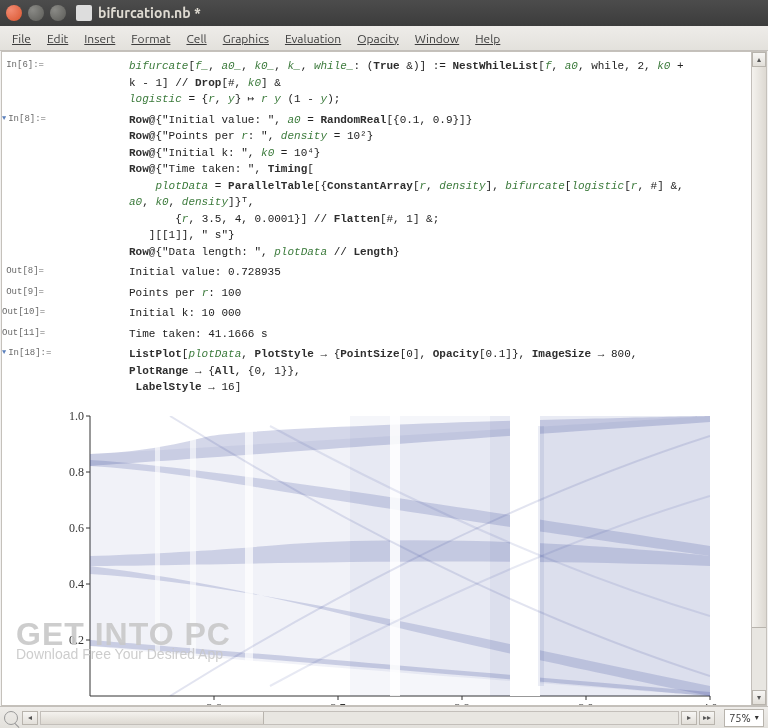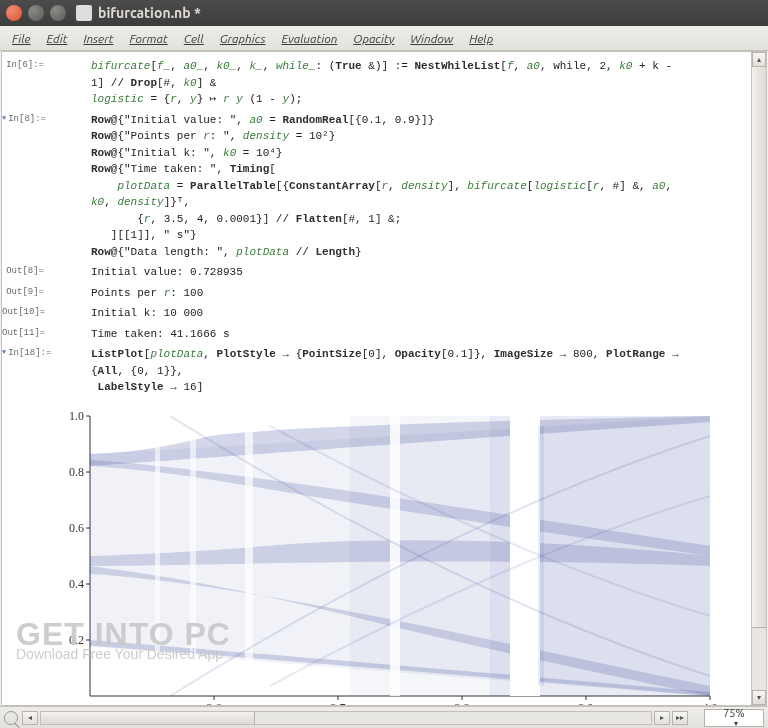--- a/index.html
+++ b/index.html
@@ -4,41 +4,41 @@
 <style>
 * { margin: 0; padding: 0; box-sizing: border-box; }
 body { font-family: "Ubuntu", "Liberation Sans", sans-serif; font-size: 12px; background: #f2f1f0; width: 768px; height: 728px; overflow: hidden; display: flex; flex-direction: column; }
 .titlebar { background: linear-gradient(#4c4c4c, #3c3c3c); height: 26px; display: flex; align-items: center; padding: 0 6px; color: #dfdbd2; font-weight: bold; font-size: 14px; }
 .win-btn { width: 16px; height: 16px; border-radius: 8px; margin-right: 6px; display: inline-block; }
 .win-close { background: radial-gradient(circle at 30% 30%, #f28b72, #d9552f); }
 .win-min { background: radial-gradient(circle at 30% 30%, #8a8a86, #5b5b57); }
 .win-max { background: radial-gradient(circle at 30% 30%, #8a8a86, #5b5b57); }
 .titlebar .doc-icon { width: 16px; height: 16px; background: #ddd; margin: 0 6px 0 4px; border-radius: 2px; display: inline-block; }
 .menubar { background: linear-gradient(#eeece9, #e3e1dc); border-bottom: 1px solid #c3bfba; height: 25px; display: flex; align-items: center; padding: 0 4px; }
-.menubar .menu-item { padding: 3px 8px; color: #3c3c3c; text-decoration: underline; text-decoration-color: transparent; font-style: italic; }
+.menubar .menu-item { padding: 3px 8px; color: #3c3c3c; text-decoration: underline; text-decoration-color: transparent; }
 .menubar .menu-item .u { text-decoration: underline; }
 .content { flex: 1; background: #fff; overflow: auto; position: relative; border: 1px solid #c5c1bb; margin: 0 1px; }
 .notebook { padding: 6px 4px 6px 0; font-family: "Courier New", monospace; font-size: 11px; color: #222; line-height: 1.5; }
 .cell { display: flex; margin-bottom: 4px; gap: 43px; }
 .cell-label { width: 46px; text-align: right; color: #6a6a6a; font-size: 9px; padding-right: 4px; padding-top: 1px; flex-shrink: 0; }
-.cell-body { flex: 1; padding-right: 18px; }
+.cell-body { flex: 1; padding-right: 18px; margin-left: 38px; }
 .cell-body .code { white-space: pre-wrap; word-break: break-word; }
 .kw { color: #2e2e2e; font-weight: bold; }
 .sym { color: #3b7a3b; font-style: italic; }
 .cell-bracket { width: 6px; border-right: 1px solid #888; border-top: 1px solid #888; border-bottom: 1px solid #888; margin-left: 4px; flex-shrink: 0; }
 .toggle { color: #5a7fbb; font-size: 7px; margin-right: 2px; vertical-align: 1px; }
 .plot { margin-left: 50px; margin-top: 4px; }
 .status { background: linear-gradient(#eeece9, #e3e1dc); border-top: 1px solid #c3bfba; height: 22px; display: flex; align-items: center; padding: 0 4px; }
 .status .find-icon { width: 14px; height: 14px; border: 1px solid #999; border-radius: 7px; margin-right: 4px; position: relative; }
 .status .find-icon::after { content:''; position:absolute; width:6px; height:1px; background:#999; bottom:-2px; right:-3px; transform:rotate(45deg);}
 .hscroll { flex:1; display:flex; align-items:center; gap:2px; }
 .sc-btn { width:16px; height:14px; background:linear-gradient(#f7f6f4,#e2dfd9); border:1px solid #b8b4ad; display:flex; align-items:center;justify-content:center; font-size:8px; color:#555;}
 .sc-track { flex:1; height:14px; background:#e8e6e1; border:1px solid #c3bfba; position:relative;}
 .sc-thumb { position:absolute; left:0; width:35%; height:100%; background:linear-gradient(#f4f2ee,#ddd9d2); border-right:1px solid #b8b4ad;}
-.zoom { width:60px; height:18px; background:#fff; border:1px solid #b8b4ad; text-align:center; display:flex; align-items:center; justify-content:center; margin-left:16px; font-size:11px; color:#333;flex-direction:column;}
+.zoom { width:40px; height:18px; background:#fff; border:1px solid #b8b4ad; text-align:center; display:flex; align-items:center; justify-content:center; margin-left:9px; font-size:11px; color:#333;}
 .vscroll { position:absolute; right:0; top:0; bottom:0; width:15px; background:#e8e6e1; border-left:1px solid #c3bfba; display:flex; flex-direction:column;}
 .vscroll .sc-btn { width:14px; height:15px;}
 .vscroll .sc-track-v { flex:1; position:relative; background:#e8e6e1;}
 .vscroll .sc-thumb-v { position:absolute; top:0; left:0; right:0; height:90%; background:linear-gradient(90deg,#f4f2ee,#ddd9d2); border-bottom:1px solid #b8b4ad;}
 .watermark { position:absolute; left:14px; bottom:44px; color:rgba(200,200,200,0.9); font-family: Arial, sans-serif; font-weight:bold; font-size:32px; letter-spacing:1px; line-height:0.9; pointer-events:none;}
 .watermark .sub { font-size:14px; font-weight:normal; display:block; letter-spacing:0;}
 </style>
 </head>
 <body>
 

